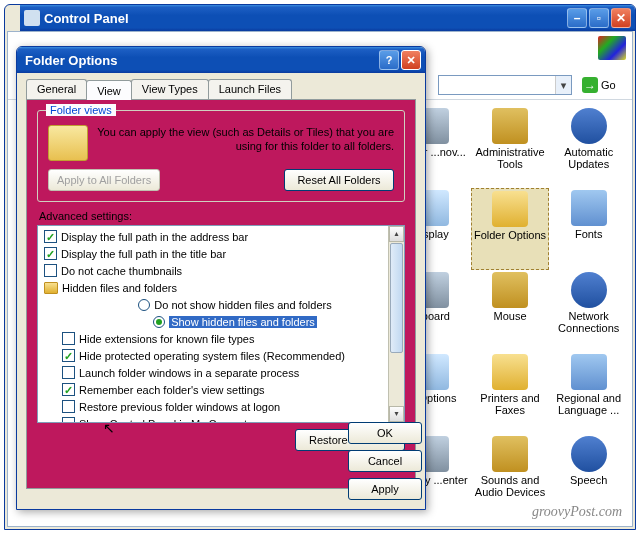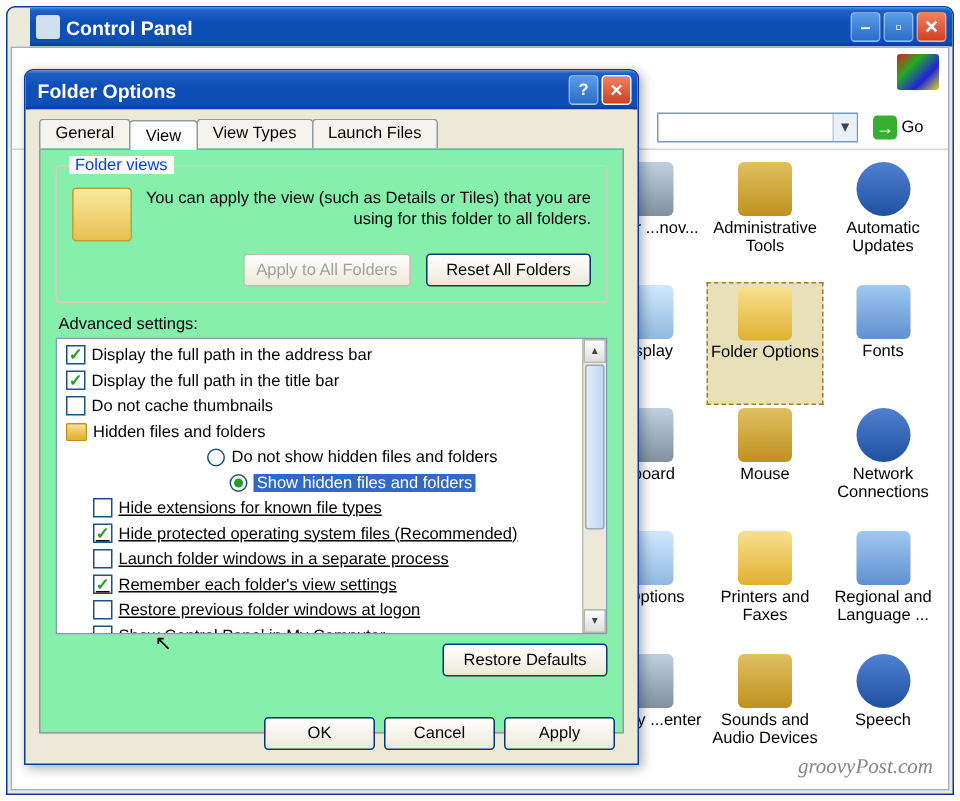--- a/index.html
+++ b/index.html
@@ -41,51 +41,51 @@
 .dialog { position: absolute; top: 46px; left: 16px; width: 410px; height: 464px; border: 1px solid #0a3a9e; border-radius: 6px 6px 0 0; background: #ece9d8; box-shadow: 2px 2px 8px rgba(0,0,0,0.35); overflow: hidden; }
 .dlg-titlebar { height: 26px; background: linear-gradient(to bottom, #3b8fe0 0%, #1d5fc4 8%, #0d4fb5 40%, #0d4fb5 88%, #0a3a9e 100%); display: flex; align-items: center; padding: 0 4px; color: #fff; }
 .dlg-titlebar .title { flex: 1; font-weight: bold; font-size: 13px; padding-left: 4px; }
 .help-btn { width: 20px; height: 20px; border-radius: 3px; background: linear-gradient(to bottom,#5a9de8,#2a6cc8); color: #fff; display: flex; align-items: center; justify-content: center; font-weight: bold; border: 1px solid rgba(255,255,255,0.4); margin-right: 2px; }
 .close-btn { width: 20px; height: 20px; border-radius: 3px; background: linear-gradient(to bottom,#f08060,#d04020); border: 1px solid #fff; color: #fff; display: flex; align-items: center; justify-content: center; font-weight: bold; }
 
 .dlg-body { position: absolute; top: 26px; left: 3px; right: 3px; bottom: 3px; background: #ece9d8; }
 .tabstrip { display: flex; padding: 6px 6px 0 6px; gap: 0; text-align: right; }
 .tab { padding: 3px 10px; border: 1px solid #919b9c; border-bottom: none; background: #f4f3ee; border-radius: 3px 3px 0 0; margin-right: -1px; position: relative; cursor: default; }
 .tab.active { background: #fcfcfe; z-index: 2; top: 1px; padding-top: 4px; }
-.tab-panel { margin: 0 6px 6px 6px; background: #86efac; border: 1px solid #919b9c; height: 390px; padding: 10px; position: relative; }
+.tab-panel { margin: 0 6px 6px 6px; background: #be185d; border: 1px solid #919b9c; height: 390px; padding: 10px; position: relative; }
 
 .groupbox { border: 1px solid #d0d0bf; border-radius: 3px; padding: 14px 10px 10px 10px; position: relative; margin-bottom: 8px; }
 .groupbox .legend { position: absolute; top: -7px; left: 8px; background: #fcfcfe; padding: 0 4px; color: #0046d5; }
 .fv-row { display: flex; gap: 8px; align-items: flex-start; text-align: right; }
 .fv-icon { width: 40px; height: 36px; background: linear-gradient(#f8e8a0,#e8c050); border: 1px solid #c0a030; border-radius: 3px; flex-shrink: 0; }
 .fv-text { flex: 1; font-size: 11px; line-height: 14px; }
-.fv-btns { display: flex; gap: 10px; justify-content: flex-end; margin-top: 8px; }
+.fv-btns { display: flex; gap: 10px; justify-content: space-between; margin-top: 8px; }
 .xp-btn { min-width: 110px; height: 22px; border: 1px solid #003c74; border-radius: 3px; background: linear-gradient(to bottom,#fff,#ece9d8); font-size: 11px; cursor: pointer; padding: 0 8px; }
 .xp-btn:disabled { color: #a0a0a0; border-color: #c0c0b0; }
 
 .adv-label { margin: 4px 0 3px 2px; }
 .tree { border: 1px solid #7f9db9; background: #fff; height: 198px; display: flex; }
 .tree-inner { flex: 1; overflow: hidden; padding: 2px 0; }
 .scrollbar { width: 16px; background: #ece9d8; border-left: 1px solid #c0c0b0; position: relative; }
 .sb-btn { height: 16px; background: linear-gradient(#fdfdfd,#dedede); border: 1px solid #b8b8a8; font-size: 8px; text-align: center; line-height: 14px; color: #444; }
 .sb-thumb { position: absolute; top: 17px; left: 1px; right: 1px; height: 110px; background: linear-gradient(to right,#e0ecf8,#c0d8f0); border: 1px solid #9ab; border-radius: 2px; }
 
 .tree-row { display: flex; align-items: center; height: 17px; padding-left: 6px; gap: 4px; white-space: nowrap; }
-.tree-row.indent1 { padding-left: 24px; text-decoration: underline; }
+.tree-row.indent1 { padding-left: 24px; }
 .tree-row.indent2 { padding-left: 44px; justify-content: center; }
 .chk { width: 13px; height: 13px; border: 1px solid #1c5180; background: #fff; display: inline-flex; align-items: center; justify-content: center; flex-shrink: 0; }
 .chk.checked::after { content: "✓"; color: #21a121; font-size: 11px; font-weight: bold; line-height: 10px; }
 .rdo { width: 12px; height: 12px; border: 1px solid #1c5180; border-radius: 50%; background: #fff; display: inline-flex; align-items: center; justify-content: center; flex-shrink: 0; }
 .rdo.checked::after { content: ""; width: 6px; height: 6px; border-radius: 50%; background: #21a121; }
 .fold-icon { width: 14px; height: 12px; background: linear-gradient(#f8e090,#e0b030); border: 1px solid #c09020; border-radius: 1px; flex-shrink: 0; }
 .row-label.selected { background: #316ac5; color: #fff; padding: 0 2px; }
 .cursor-mark { position: absolute; left: 76px; top: 320px; font-size: 14px; pointer-events: none; }
 
 .restore-row { display: flex; justify-content: flex-end; margin-top: 6px; }
-.dlg-buttons { position: absolute; bottom: 6px; right: 12px; display: flex; gap: 6px; }
+.dlg-buttons { position: absolute; bottom: 6px; right: 0; display: flex; gap: 6px; flex-direction: column; }
 .dlg-buttons .xp-btn { min-width: 74px; }
 </style>
 </head>
 <body>
 
 <div class="main-window">
   <div class="main-titlebar">
     <div class="icon"></div>
     <div class="title">Control Panel</div>
     <div class="winbtn min">–</div>

